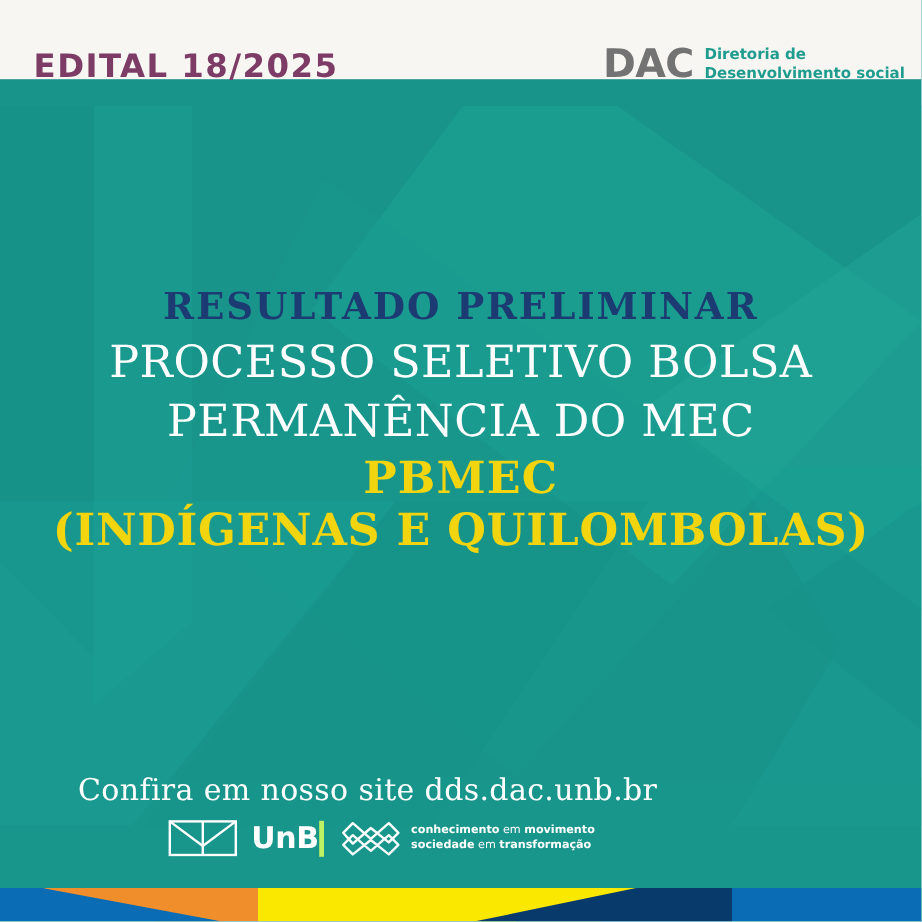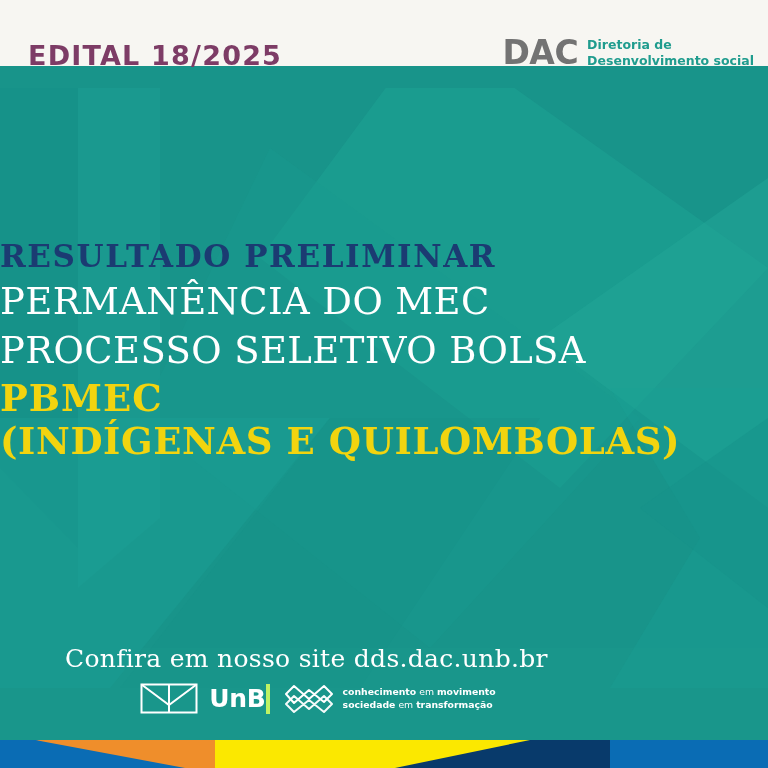--- a/index.html
+++ b/index.html
@@ -80,20 +80,21 @@
     left: 0; top: 88px;
     width: 768px;
     height: 652px;
     z-index: 10;
   }
   .title-block {
     position: absolute;
     left: 0;
     top: 150px;
     width: 768px;
+    text-align: center;
   }
   .t-kicker {
     font-family: "DejaVu Serif", serif;
     font-weight: bold;
     font-size: 31px;
     letter-spacing: 1.6px;
     color: #1b3b72;
     line-height: 1.18;
     white-space: nowrap;
   }
@@ -226,22 +227,22 @@
         <span>Diretoria de</span>
         <span>Desenvolvimento social</span>
       </div>
     </div>
   </div>
 
   <div class="content">
 
     <div class="title-block">
       <div class="t-kicker">RESULTADO PRELIMINAR</div>
+      <div class="t-main">PROCESSO SELETIVO BOLSA</div>
       <div class="t-main">PERMANÊNCIA DO MEC</div>
-      <div class="t-main">PROCESSO SELETIVO BOLSA</div>
       <div class="t-acronym">PBMEC</div>
       <div class="t-group">(INDÍGENAS E QUILOMBOLAS)</div>
     </div>
 
     <div class="site-line">Confira em nosso site dds.dac.unb.br</div>
 
     <div class="footer-logos">
 
       <div class="unb-lockup">
         <svg width="58" height="31" viewBox="0 0 58 31" xmlns="http://www.w3.org/2000/svg">

